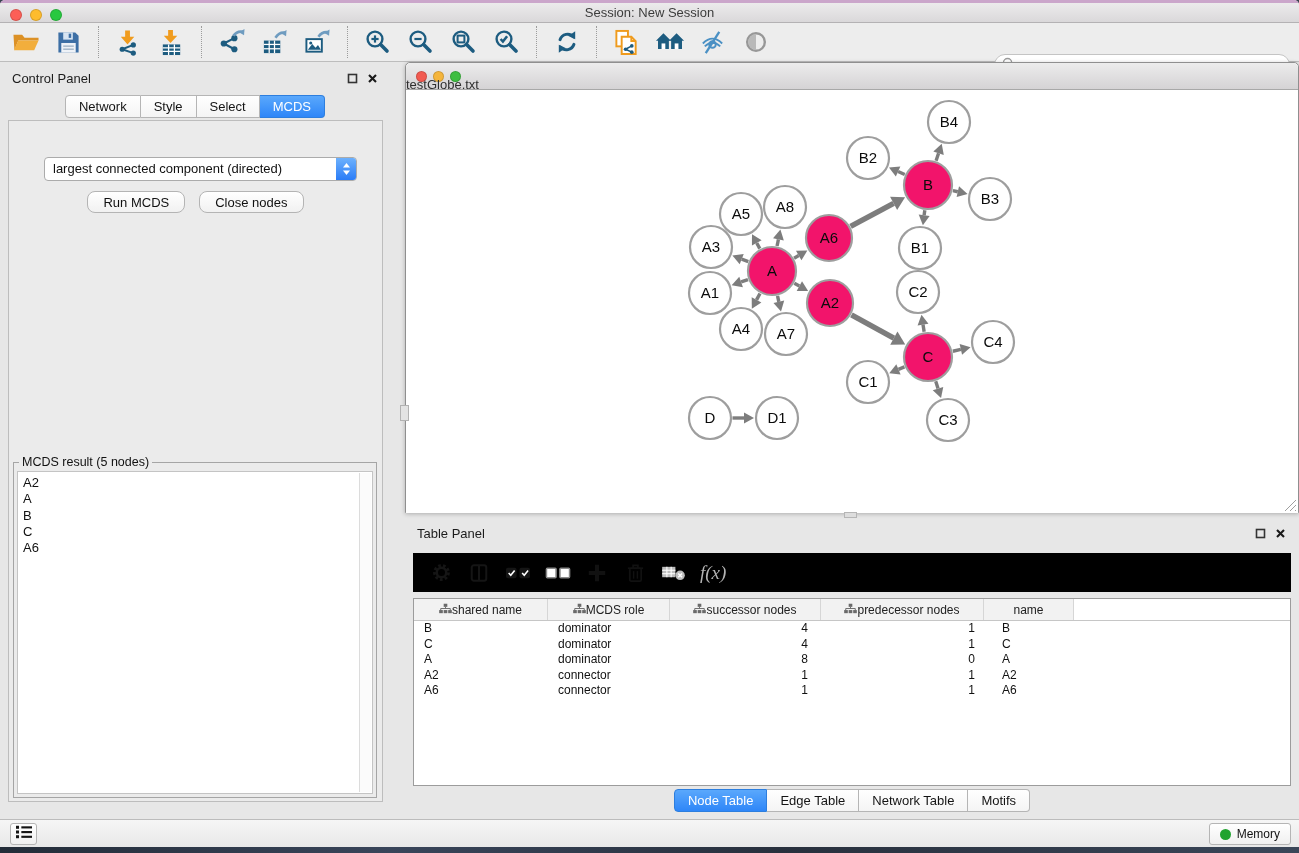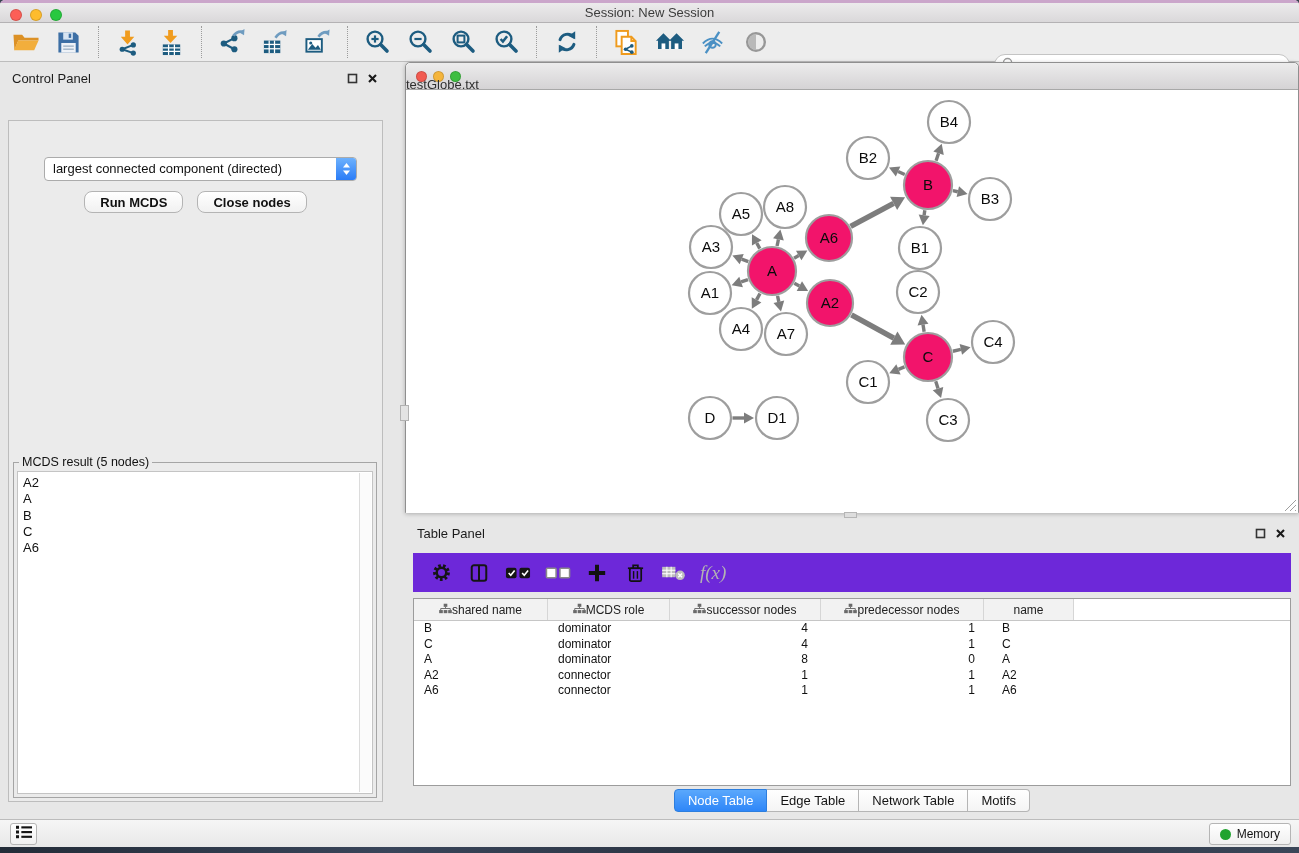--- a/index.html
+++ b/index.html
@@ -35,21 +35,21 @@
   .tab.active{background:linear-gradient(#5aa8fc,#2e86f8);border-color:#2d7ede;color:#fff;}
   .cp-box{position:absolute;left:8px;top:58px;width:375px;height:682px;border:1px solid #bdbdbd;
       background:#ebebeb;box-sizing:border-box;}
   .opt-label{position:absolute;left:0;right:0;top:13px;text-align:center;font-size:13.5px;color:#111;}
   .select{position:absolute;left:35px;top:36px;width:313px;height:24px;background:#fff;border:1px solid #ababab;
       border-radius:4px;font-size:13px;line-height:22px;padding-left:8px;box-sizing:border-box;color:#111;}
   .select .stepper{position:absolute;right:0;top:0;bottom:0;width:20px;border-radius:0 3px 3px 0;
       background:linear-gradient(#6db1fd,#2a7cf7);display:flex;align-items:center;justify-content:center;}
   .btn-row{position:absolute;left:0;right:0;top:70px;display:flex;justify-content:center;gap:14px;}
   .mac-btn{height:22px;padding:0 15px;background:linear-gradient(#ffffff,#f1f1f1);border:1px solid #b4b4b4;
-      border-radius:8px;font-size:13px;color:#111;font-family:"Liberation Sans",sans-serif;font-weight:bold;}
+      border-radius:8px;font-size:13px;color:#111;font-family:"Liberation Sans",sans-serif;}
   fieldset.mcds{position:absolute;left:4px;right:5px;top:334px;height:343px;border:1px solid #a5a5a5;
       margin:0;padding:2px 3px 3px;box-sizing:border-box;}
   fieldset.mcds legend{font-size:12.5px;padding:0 3px;margin-left:2px;color:#111;}
   .mcds-list{position:relative;background:#fff;border:1px solid #c4c4c4;height:100%;box-sizing:border-box;
       overflow:hidden;font-size:13px;padding:3px 14px 0 5px;color:#111;}
   .mcds-list .row{line-height:16.3px;}
   .vscroll{position:absolute;top:1px;right:1px;bottom:1px;width:11px;background:#fbfbfb;border-left:1px solid #dcdcdc;}
   
   .net-window{position:absolute;left:405px;top:62px;width:894px;height:451px;background:#fff;
       border:1px solid #8f8f8f;border-radius:5px 5px 0 0;box-sizing:border-box;box-shadow:0 1px 4px rgba(0,0,0,.25);}
@@ -61,21 +61,21 @@
   .net-canvas{position:relative;height:423px;background:#fff;}
   .left-grip{position:absolute;left:-6px;top:342px;width:9px;height:16px;background:#e3e3e3;
       border:1px solid #b2b2b2;box-sizing:border-box;}
   .resize-grip{position:absolute;right:2px;bottom:2px;width:15px;height:15px;
       background:repeating-linear-gradient(135deg,transparent 0 2.5px,#9e9e9e 2.5px 3.5px);
       clip-path:polygon(100% 0,100% 100%,0 100%);}
   .bottom-grip{position:absolute;left:438px;bottom:-6px;width:13px;height:6px;background:#ddd;border:1px solid #b5b5b5;box-sizing:border-box;}
   
   .table-panel{position:absolute;left:405px;top:520px;width:894px;height:299px;}
   .tp-header{position:absolute;left:12px;top:6px;}
-  .tp-toolbar{position:absolute;left:8px;right:8px;top:33px;height:39px;background:#6d28d9;
+  .tp-toolbar{position:absolute;left:8px;right:8px;top:33px;height:39px;background:#000000;
       display:flex;align-items:center;gap:14px;padding-left:16px;box-sizing:border-box;}
   .tp-icon{min-width:24px;height:26px;display:flex;align-items:center;justify-content:center;}
   .fx{font-family:"Liberation Serif",serif;font-style:italic;color:#b3b3b3;font-size:19px;}
   .tbl{position:absolute;left:8px;right:8px;top:78px;height:188px;background:#fff;border:1px solid #9c9c9c;
       box-sizing:border-box;overflow:hidden;font-size:12px;}
   .thead{display:flex;height:21px;background:#f2f2f2;border-bottom:1px solid #c6c6c6;}
   .th{display:flex;align-items:center;justify-content:center;gap:0;border-right:1px solid #d6d6d6;
       color:#222;box-sizing:border-box;}
   .th.filler{flex:1;border-right:none;background:#fff;}
   .tr{display:flex;height:15.6px;line-height:15.6px;color:#111;}
@@ -294,20 +294,26 @@
         <svg width="11" height="11">
             <rect x="1.5" y="1.5" width="8" height="8" fill="none" stroke="#333" stroke-width="1.6"></rect>
           </svg>
       </span>
       <span class="win-btn">
         <svg width="11" height="11">
             <path d="M2 2 L9 9 M9 2 L2 9" stroke="#1a1a1a" stroke-width="2.1"></path>
           </svg>
       </span>
     </div>
+    <div class="cp-tabs" id="cp-tabs">
+        <div class="tab">Network</div>
+        <div class="tab">Style</div>
+        <div class="tab">Select</div>
+        <div class="tab active">MCDS</div>
+      </div>
     <div class="cp-box">
       <div class="select">
         <span>largest connected component (directed)</span>
         <span class="stepper">
           <svg width="9" height="14" viewBox="0 0 9 14">
               <polygon points="4.5,1 8,5.4 1,5.4" fill="#fff"></polygon>
               <polygon points="4.5,13 8,8.6 1,8.6" fill="#fff"></polygon>
             </svg>
         </span>
       </div>

